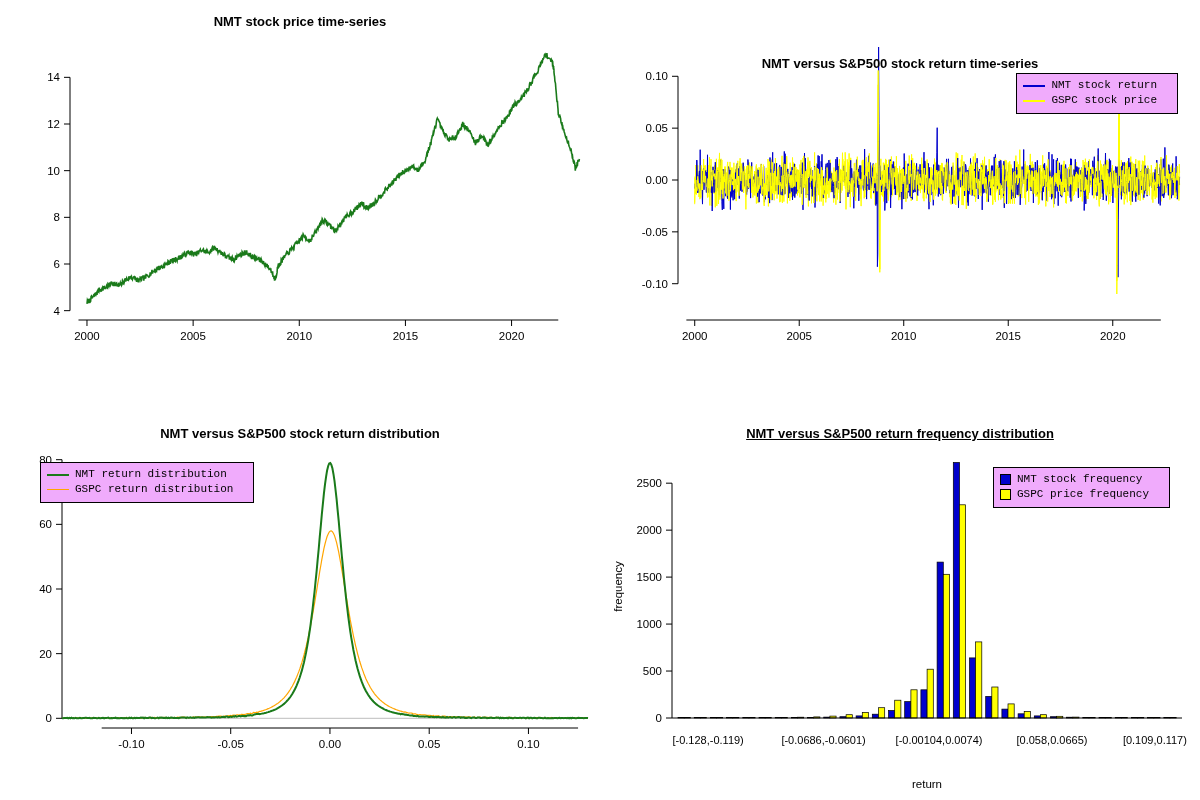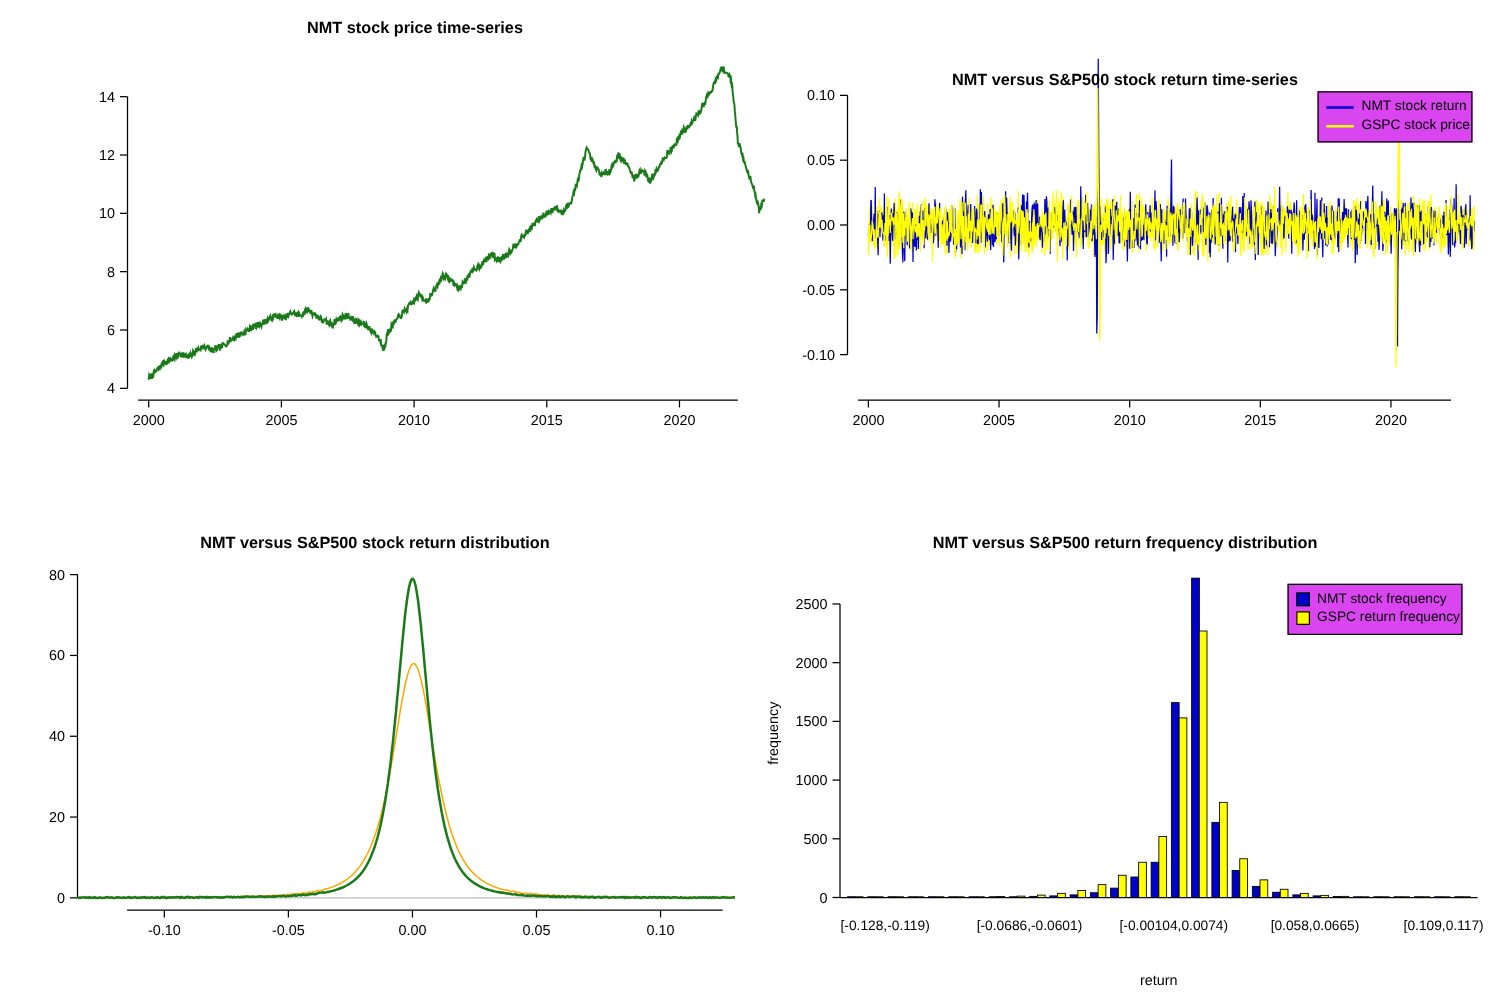--- a/index.html
+++ b/index.html
@@ -26,24 +26,24 @@
     position: absolute;
     width: 100%;
     text-align: center;
     font-size: 13px;
     font-weight: bold;
     font-family: "Liberation Sans", sans-serif;
   }
   .legend {
     position: absolute;
     border: 1px solid #000000;
-    background: #d946ef;
-    padding: 4px 1px 5px 6px;
+    background: #f0abfc;
+    padding: 4px 20px 5px 6px;
     font-size: 11px;
-    font-family: Liberation Sans, sans-serif;
+    font-family: Liberation Mono, monospace;
     line-height: 15px;
   }
   .legend-row {
     display: flex;
     align-items: center;
     white-space: nowrap;
     height: 15px;
   }
   .legend-key-line {
     display: inline-block;
@@ -61,21 +61,21 @@
     border: 1px solid #000000;
     box-sizing: border-box;
   }
   svg { display: block; }
 </style>
 </head>
 <body>
 
 <div id="page">
 
-  <div class="panel" style="left:0px; top:0px; width:600px; height:400px;margin-left:32px;">
+  <div class="panel" style="left:0px; top:0px; width:600px; height:400px;">
     <div class="panel-title" style="top:14px;">NMT stock price time-series</div>
     <svg id="svg-tl" width="600" height="400">
         <path d="M78.49180327868568,320 H558.2786885245929" stroke="#000" fill="none" stroke-width="1"></path>
         <path d="M70,310.6666666666667 V77.33333333333331" stroke="#000" fill="none" stroke-width="1"></path>
         <path d="M86.98360655737618,320 V326" stroke="#000" fill="none" stroke-width="1"></path>
         <text x="86.98360655737618" y="340" font-family="&quot;Liberation Sans&quot;, sans-serif" font-size="11.5" fill="#000" text-anchor="middle">2000</text>
         <path d="M193.1311475409833,320 V326" stroke="#000" fill="none" stroke-width="1"></path>
         <text x="193.1311475409833" y="340" font-family="&quot;Liberation Sans&quot;, sans-serif" font-size="11.5" fill="#000" text-anchor="middle">2005</text>
         <path d="M299.2786885245905,320 V326" stroke="#000" fill="none" stroke-width="1"></path>
         <text x="299.2786885245905" y="340" font-family="&quot;Liberation Sans&quot;, sans-serif" font-size="11.5" fill="#000" text-anchor="middle">2010</text>
@@ -162,24 +162,34 @@
         <path d="M56,189 H62" stroke="#000" fill="none" stroke-width="1"></path>
         <text x="52" y="193" font-family="&quot;Liberation Sans&quot;, sans-serif" font-size="11.5" fill="#000" text-anchor="end">40</text>
         <path d="M56,124.34883720930233 H62" stroke="#000" fill="none" stroke-width="1"></path>
         <text x="52" y="128.34883720930233" font-family="&quot;Liberation Sans&quot;, sans-serif" font-size="11.5" fill="#000" text-anchor="end">60</text>
         <path d="M56,59.69767441860466 H62" stroke="#000" fill="none" stroke-width="1"></path>
         <text x="52" y="63.69767441860466" font-family="&quot;Liberation Sans&quot;, sans-serif" font-size="11.5" fill="#000" text-anchor="end">80</text>
         <path d="M71.9245283018868,318.30232558139534 H584.0301886792453" stroke="#bdbdbd" fill="none" stroke-width="1"></path>
         <path d="M62.0,318.2L63.1,318.2L64.1,318.2L65.2,318.3L66.2,317.9L67.3,317.7L68.3,318.3L69.4,317.8L70.4,318.3L71.5,318.3L72.5,317.8L73.6,318.2L74.6,318.1L75.7,318.1L76.7,318.0L77.8,317.9L78.8,318.1L79.9,318.0L80.9,317.9L82.0,318.1L83.0,318.3L84.1,317.8L85.1,317.8L86.2,318.3L87.2,318.2L88.3,318.3L89.4,317.9L90.4,318.3L91.5,318.1L92.5,317.6L93.6,317.7L94.6,317.8L95.7,317.6L96.7,318.3L97.8,318.1L98.8,317.7L99.9,318.3L100.9,318.2L102.0,317.7L103.0,318.2L104.1,318.1L105.1,317.7L106.2,317.7L107.2,317.6L108.3,317.8L109.3,318.2L110.4,318.0L111.4,317.9L112.5,317.9L113.5,318.0L114.6,318.1L115.7,317.8L116.7,318.0L117.8,318.3L118.8,317.7L119.9,318.2L120.9,318.3L122.0,317.7L123.0,318.0L124.1,317.8L125.1,318.1L126.2,317.5L127.2,318.2L128.3,318.1L129.3,318.2L130.4,317.9L131.4,318.0L132.5,318.0L133.5,317.7L134.6,317.8L135.6,318.1L136.7,317.8L137.7,318.1L138.8,317.7L139.8,317.9L140.9,318.1L142.0,318.2L143.0,317.6L144.1,317.4L145.1,318.2L146.2,318.0L147.2,317.9L148.3,317.5L149.3,317.9L150.4,317.9L151.4,317.4L152.5,317.7L153.5,317.6L154.6,317.4L155.6,318.1L156.7,317.6L157.7,317.8L158.8,318.0L159.8,317.8L160.9,317.4L161.9,317.7L163.0,317.3L164.0,317.6L165.1,317.3L166.1,317.8L167.2,317.5L168.3,317.6L169.3,317.9L170.4,317.4L171.4,317.7L172.5,317.8L173.5,317.5L174.6,317.4L175.6,317.5L176.7,317.4L177.7,317.2L178.8,317.4L179.8,317.4L180.9,317.8L181.9,317.2L183.0,317.2L184.0,317.2L185.1,317.6L186.1,317.4L187.2,317.5L188.2,317.7L189.3,317.7L190.3,317.6L191.4,317.6L192.4,317.2L193.5,316.9L194.6,317.3L195.6,317.3L196.7,316.8L197.7,317.2L198.8,316.8L199.8,316.9L200.9,317.1L201.9,317.3L203.0,316.9L204.0,317.0L205.1,317.0L206.1,317.2L207.2,317.0L208.2,316.8L209.3,316.8L210.3,316.8L211.4,316.6L212.4,316.6L213.5,316.8L214.5,316.6L215.6,316.6L216.6,316.4L217.7,316.3L218.7,316.2L219.8,316.1L220.9,316.1L221.9,316.4L223.0,316.5L224.0,316.0L225.1,316.0L226.1,316.0L227.2,316.1L228.2,315.7L229.3,316.1L230.3,315.4L231.4,315.9L232.4,315.4L233.5,315.1L234.5,315.1L235.6,315.6L236.6,314.8L237.7,314.8L238.7,315.2L239.8,314.9L240.8,314.9L241.9,314.2L242.9,314.8L244.0,314.4L245.0,314.5L246.1,314.0L247.2,313.6L248.2,313.7L249.3,313.9L250.3,313.2L251.4,313.6L252.4,313.4L253.5,312.4L254.5,312.6L255.6,312.7L256.6,312.2L257.7,312.3L258.7,311.9L259.8,311.3L260.8,311.3L261.9,310.9L262.9,310.6L264.0,310.2L265.0,309.9L266.1,309.5L267.1,309.1L268.2,308.6L269.2,308.2L270.3,307.7L271.3,307.2L272.4,306.6L273.5,306.1L274.5,305.4L275.6,304.8L276.6,304.1L277.7,303.4L278.7,302.6L279.8,301.7L280.8,300.8L281.9,299.9L282.9,298.9L284.0,297.8L285.0,296.6L286.1,295.4L287.1,294.1L288.2,292.7L289.2,291.1L290.3,289.5L291.3,287.8L292.4,286.0L293.4,284.0L294.5,281.9L295.5,279.6L296.6,277.2L297.6,274.6L298.7,271.9L299.8,268.9L300.8,265.8L301.9,262.4L302.9,258.8L304.0,255.0L305.0,251.0L306.1,246.7L307.1,242.2L308.2,237.4L309.2,232.3L310.3,227.0L311.3,221.5L312.4,215.7L313.4,209.8L314.5,203.6L315.5,197.3L316.6,190.9L317.6,184.5L318.7,178.1L319.7,171.7L320.8,165.5L321.8,159.6L322.9,153.9L323.9,148.7L325.0,144.0L326.1,139.9L327.1,136.5L328.2,133.9L329.2,132.0L330.3,131.0L331.3,130.9L332.4,131.6L333.4,133.2L334.5,135.6L335.5,138.8L336.6,142.7L337.6,147.2L338.7,152.2L339.7,157.7L340.8,163.6L341.8,169.7L342.9,176.0L343.9,182.4L345.0,188.9L346.0,195.3L347.1,201.6L348.1,207.8L349.2,213.8L350.2,219.7L351.3,225.3L352.4,230.6L353.4,235.8L354.5,240.6L355.5,245.3L356.6,249.6L357.6,253.8L358.7,257.6L359.7,261.3L360.8,264.7L361.8,267.9L362.9,270.9L363.9,273.8L365.0,276.4L366.0,278.9L367.1,281.2L368.1,283.3L369.2,285.3L370.2,287.2L371.3,289.0L372.3,290.6L373.4,292.2L374.4,293.6L375.5,295.0L376.5,296.2L377.6,297.4L378.7,298.5L379.7,299.6L380.8,300.5L381.8,301.4L382.9,302.3L383.9,303.1L385.0,303.9L386.0,304.6L387.1,305.2L388.1,305.9L389.2,306.5L390.2,307.0L391.3,307.5L392.3,308.0L393.4,308.5L394.4,308.9L395.5,309.4L396.5,309.8L397.6,310.1L398.6,310.5L399.7,310.8L400.7,311.2L401.8,311.4L402.8,311.7L403.9,312.1L405.0,311.9L406.0,312.2L407.1,312.6L408.1,313.0L409.2,313.1L410.2,313.0L411.3,313.0L412.3,313.4L413.4,314.0L414.4,313.8L415.5,313.8L416.5,314.4L417.6,314.7L418.6,314.8L419.7,314.5L420.7,314.7L421.8,314.8L422.8,314.9L423.9,314.8L424.9,314.8L426.0,315.1L427.0,315.4L428.1,315.3L429.1,315.3L430.2,315.4L431.3,316.0L432.3,315.8L433.4,315.5L434.4,316.3L435.5,316.2L436.5,315.9L437.6,315.8L438.6,315.9L439.7,316.3L440.7,316.7L441.8,316.2L442.8,316.0L443.9,316.1L444.9,316.1L446.0,316.6L447.0,316.8L448.1,316.8L449.1,316.7L450.2,316.6L451.2,316.8L452.3,316.8L453.3,316.9L454.4,316.7L455.4,316.8L456.5,317.1L457.6,316.9L458.6,316.9L459.7,317.2L460.7,316.6L461.8,317.4L462.8,317.0L463.9,316.9L464.9,317.4L466.0,316.9L467.0,317.5L468.1,316.9L469.1,317.1L470.2,316.9L471.2,317.6L472.3,317.5L473.3,317.4L474.4,316.9L475.4,317.6L476.5,317.5L477.5,317.4L478.6,317.3L479.6,317.4L480.7,317.1L481.7,317.8L482.8,317.5L483.9,317.1L484.9,317.1L486.0,317.7L487.0,317.2L488.1,317.5L489.1,317.3L490.2,317.3L491.2,317.6L492.3,317.3L493.3,317.5L494.4,318.0L495.4,317.6L496.5,317.4L497.5,317.4L498.6,317.7L499.6,317.9L500.7,317.4L501.7,318.0L502.8,317.3L503.8,317.5L504.9,317.8L505.9,317.6L507.0,318.1L508.0,317.4L509.1,317.3L510.2,317.4L511.2,317.8L512.3,317.6L513.3,317.7L514.4,317.5L515.4,317.9L516.5,317.7L517.5,318.1L518.6,318.2L519.6,318.1L520.7,317.9L521.7,317.7L522.8,317.5L523.8,317.5L524.9,317.5L525.9,317.9L527.0,318.0L528.0,318.0L529.1,317.6L530.1,318.0L531.2,318.1L532.2,318.2L533.3,318.1L534.3,318.0L535.4,318.0L536.5,317.7L537.5,317.7L538.6,317.6L539.6,317.8L540.7,317.5L541.7,318.2L542.8,318.1L543.8,318.2L544.9,317.8L545.9,318.3L547.0,318.3L548.0,318.0L549.1,317.8L550.1,318.3L551.2,317.5L552.2,318.0L553.3,318.0L554.3,317.7L555.4,317.8L556.4,317.7L557.5,318.3L558.5,317.8L559.6,317.7L560.6,318.1L561.7,318.0L562.8,318.0L563.8,318.2L564.9,318.1L565.9,318.0L567.0,318.1L568.0,317.8L569.1,318.2L570.1,318.0L571.2,317.8L572.2,318.0L573.3,317.8L574.3,317.7L575.4,318.2L576.4,318.3L577.5,317.8L578.5,318.2L579.6,317.7L580.6,318.0L581.7,317.6L582.7,317.7L583.8,317.8L584.8,318.2L585.9,317.8L586.9,317.7L588.0,318.3" fill="none" stroke="#ffa500" stroke-width="1.2"></path>
         <path d="M62.0,318.3L63.1,318.2L64.1,318.0L65.2,318.1L66.2,317.9L67.3,317.8L68.3,318.3L69.4,317.9L70.4,318.3L71.5,317.7L72.5,318.3L73.6,318.1L74.6,318.3L75.7,317.8L76.7,318.3L77.8,318.3L78.8,318.3L79.9,317.9L80.9,318.3L82.0,318.3L83.0,318.1L84.1,318.1L85.1,317.8L86.2,317.7L87.2,317.9L88.3,318.1L89.4,317.8L90.4,318.3L91.5,318.3L92.5,318.2L93.6,317.8L94.6,318.0L95.7,318.0L96.7,318.2L97.8,318.3L98.8,317.8L99.9,318.2L100.9,318.3L102.0,317.9L103.0,317.7L104.1,318.3L105.1,318.0L106.2,318.1L107.2,317.9L108.3,317.6L109.3,318.3L110.4,318.2L111.4,318.0L112.5,318.3L113.5,317.9L114.6,318.0L115.7,317.7L116.7,318.3L117.8,318.1L118.8,318.2L119.9,318.3L120.9,317.9L122.0,318.0L123.0,318.3L124.1,318.1L125.1,318.3L126.2,317.8L127.2,318.3L128.3,318.3L129.3,317.6L130.4,318.1L131.4,317.6L132.5,318.3L133.5,318.3L134.6,317.9L135.6,318.1L136.7,317.8L137.7,318.0L138.8,317.9L139.8,317.9L140.9,317.6L142.0,317.8L143.0,317.6L144.1,318.3L145.1,317.6L146.2,318.0L147.2,318.1L148.3,318.1L149.3,317.6L150.4,317.5L151.4,318.1L152.5,317.8L153.5,317.9L154.6,318.2L155.6,318.2L156.7,317.9L157.7,317.6L158.8,318.3L159.8,317.5L160.9,317.8L161.9,317.6L163.0,317.9L164.0,317.7L165.1,318.2L166.1,317.5L167.2,318.1L168.3,317.7L169.3,318.2L170.4,317.8L171.4,317.6L172.5,317.7L173.5,317.9L174.6,317.7L175.6,318.1L176.7,318.0L177.7,317.9L178.8,318.1L179.8,317.7L180.9,317.5L181.9,317.4L183.0,317.6L184.0,317.6L185.1,317.5L186.1,318.1L187.2,317.4L188.2,317.7L189.3,317.7L190.3,317.4L191.4,317.7L192.4,317.7L193.5,317.5L194.6,317.9L195.6,317.3L196.7,317.4L197.7,317.2L198.8,317.3L199.8,317.5L200.9,317.4L201.9,317.2L203.0,317.5L204.0,317.6L205.1,317.5L206.1,317.4L207.2,317.1L208.2,317.2L209.3,317.2L210.3,317.3L211.4,317.7L212.4,317.4L213.5,317.3L214.5,317.4L215.6,317.2L216.6,317.3L217.7,317.5L218.7,317.0L219.8,317.5L220.9,317.2L221.9,316.9L223.0,316.8L224.0,316.9L225.1,317.1L226.1,316.5L227.2,316.5L228.2,317.2L229.3,317.1L230.3,316.6L231.4,317.0L232.4,316.7L233.5,316.4L234.5,316.6L235.6,316.0L236.6,316.7L237.7,316.4L238.7,316.0L239.8,316.0L240.8,316.4L241.9,315.9L242.9,315.7L244.0,316.1L245.0,315.9L246.1,316.1L247.2,315.4L248.2,315.3L249.3,315.4L250.3,315.0L251.4,315.4L252.4,315.4L253.5,314.9L254.5,314.4L255.6,314.2L256.6,314.1L257.7,314.0L258.7,313.8L259.8,314.1L260.8,313.9L261.9,313.6L262.9,313.4L264.0,313.2L265.0,312.9L266.1,312.7L267.1,312.4L268.2,312.1L269.2,311.7L270.3,311.4L271.3,311.0L272.4,310.6L273.5,310.2L274.5,309.8L275.6,309.3L276.6,308.8L277.7,308.2L278.7,307.6L279.8,307.0L280.8,306.3L281.9,305.5L282.9,304.7L284.0,303.9L285.0,302.9L286.1,301.9L287.1,300.8L288.2,299.7L289.2,298.4L290.3,297.0L291.3,295.5L292.4,293.8L293.4,292.0L294.5,290.1L295.5,288.0L296.6,285.6L297.6,283.1L298.7,280.3L299.8,277.3L300.8,274.0L301.9,270.4L302.9,266.5L304.0,262.2L305.0,257.5L306.1,252.3L307.1,246.7L308.2,240.6L309.2,234.0L310.3,226.8L311.3,219.0L312.4,210.7L313.4,201.7L314.5,192.2L315.5,182.1L316.6,171.4L317.6,160.4L318.7,149.0L319.7,137.4L320.8,125.9L321.8,114.6L322.9,103.7L323.9,93.6L325.0,84.4L326.1,76.6L327.1,70.4L328.2,66.0L329.2,63.5L330.3,63.0L331.3,64.6L332.4,68.2L333.4,73.7L334.5,80.9L335.5,89.5L336.6,99.2L337.6,109.8L338.7,120.9L339.7,132.4L340.8,144.0L341.8,155.5L342.9,166.7L343.9,177.5L345.0,187.9L346.0,197.7L347.1,206.9L348.1,215.5L349.2,223.5L350.2,230.9L351.3,237.8L352.4,244.1L353.4,250.0L354.5,255.3L355.5,260.2L356.6,264.7L357.6,268.8L358.7,272.5L359.7,275.9L360.8,279.1L361.8,281.9L362.9,284.6L363.9,287.0L365.0,289.2L366.0,291.2L367.1,293.1L368.1,294.8L369.2,296.3L370.2,297.8L371.3,299.1L372.3,300.3L373.4,301.5L374.4,302.5L375.5,303.5L376.5,304.4L377.6,305.2L378.7,306.0L379.7,306.7L380.8,307.3L381.8,308.0L382.9,308.5L383.9,309.1L385.0,309.6L386.0,310.0L387.1,310.5L388.1,310.9L389.2,311.2L390.2,311.6L391.3,311.9L392.3,312.2L393.4,312.5L394.4,312.8L395.5,313.1L396.5,313.3L397.6,313.5L398.6,313.8L399.7,313.7L400.7,314.3L401.8,313.9L402.8,314.3L403.9,314.3L405.0,314.8L406.0,314.6L407.1,314.9L408.1,314.9L409.2,315.4L410.2,315.6L411.3,315.5L412.3,315.3L413.4,316.0L414.4,315.9L415.5,316.1L416.5,316.2L417.6,315.8L418.6,316.4L419.7,316.5L420.7,316.6L421.8,316.5L422.8,316.6L423.9,316.5L424.9,316.8L426.0,316.4L427.0,316.4L428.1,316.7L429.1,317.0L430.2,317.0L431.3,316.6L432.3,317.0L433.4,317.0L434.4,317.2L435.5,316.8L436.5,317.1L437.6,316.9L438.6,316.8L439.7,317.3L440.7,317.2L441.8,317.5L442.8,316.9L443.9,317.5L444.9,317.4L446.0,317.6L447.0,316.9L448.1,317.7L449.1,317.4L450.2,317.0L451.2,317.6L452.3,317.8L453.3,317.1L454.4,317.0L455.4,317.6L456.5,317.5L457.6,317.2L458.6,317.1L459.7,317.2L460.7,317.9L461.8,317.2L462.8,317.4L463.9,317.3L464.9,317.9L466.0,317.7L467.0,317.9L468.1,317.5L469.1,317.6L470.2,317.9L471.2,318.1L472.3,317.5L473.3,317.6L474.4,317.5L475.4,318.1L476.5,318.1L477.5,317.6L478.6,317.5L479.6,317.5L480.7,318.1L481.7,318.1L482.8,317.5L483.9,317.7L484.9,317.5L486.0,317.7L487.0,318.2L488.1,318.1L489.1,318.0L490.2,317.7L491.2,317.6L492.3,318.1L493.3,318.0L494.4,317.9L495.4,317.8L496.5,317.6L497.5,317.7L498.6,317.6L499.6,318.3L500.7,317.6L501.7,318.2L502.8,317.8L503.8,318.2L504.9,318.0L505.9,317.9L507.0,317.8L508.0,318.3L509.1,317.5L510.2,317.9L511.2,317.8L512.3,318.3L513.3,318.3L514.4,317.7L515.4,317.8L516.5,317.9L517.5,318.1L518.6,318.1L519.6,317.7L520.7,317.8L521.7,318.2L522.8,317.7L523.8,317.8L524.9,318.0L525.9,318.3L527.0,317.7L528.0,317.6L529.1,318.3L530.1,317.8L531.2,317.7L532.2,318.3L533.3,317.9L534.3,317.8L535.4,318.0L536.5,318.3L537.5,318.2L538.6,317.7L539.6,317.7L540.7,317.9L541.7,317.9L542.8,318.2L543.8,318.3L544.9,317.7L545.9,318.2L547.0,318.3L548.0,318.1L549.1,318.3L550.1,318.3L551.2,318.3L552.2,318.0L553.3,318.3L554.3,318.1L555.4,318.0L556.4,318.0L557.5,318.3L558.5,318.1L559.6,317.9L560.6,318.2L561.7,318.0L562.8,317.9L563.8,318.2L564.9,317.9L565.9,318.0L567.0,318.3L568.0,317.8L569.1,318.3L570.1,317.8L571.2,318.3L572.2,317.8L573.3,318.0L574.3,318.1L575.4,318.2L576.4,318.2L577.5,317.9L578.5,317.7L579.6,318.0L580.6,318.0L581.7,318.1L582.7,318.1L583.8,318.3L584.8,318.1L585.9,318.0L586.9,317.9L588.0,318.0" fill="none" stroke="#1a7a1a" stroke-width="2"></path>
       </svg>
+    <div class="legend" id="legend-bl" style="left:40px; top:62px;">
+      <div class="legend-row">
+        <span class="legend-key-line" style="border-top-color:#1a7a1a;"></span>
+        <span>NMT return distribution</span>
+      </div>
+      <div class="legend-row">
+        <span class="legend-key-line" style="border-top-color:#ffa500; border-top-width:1px;"></span>
+        <span>GSPC return distribution</span>
+      </div>
+    </div>
   </div>
 
   <div class="panel" style="left:600px; top:400px; width:600px; height:400px;">
-    <div class="panel-title" style="top:26px;">NMT versus S&amp;P500 return frequency distribution</div>
+    <div class="panel-title" style="top:26px;text-decoration:underline;">NMT versus S&amp;P500 return frequency distribution</div>
     <svg id="svg-br" width="600" height="400">
         <path d="M72,318 V83.17857142857142" stroke="#000" fill="none" stroke-width="1"></path>
         <path d="M66,318 H72" stroke="#000" fill="none" stroke-width="1"></path>
         <text x="62" y="322" font-family="&quot;Liberation Sans&quot;, sans-serif" font-size="11.5" fill="#000" text-anchor="end">0</text>
         <path d="M66,271.0357142857143 H72" stroke="#000" fill="none" stroke-width="1"></path>
         <text x="62" y="275.0357142857143" font-family="&quot;Liberation Sans&quot;, sans-serif" font-size="11.5" fill="#000" text-anchor="end">500</text>
         <path d="M66,224.07142857142856 H72" stroke="#000" fill="none" stroke-width="1"></path>
         <text x="62" y="228.07142857142856" font-family="&quot;Liberation Sans&quot;, sans-serif" font-size="11.5" fill="#000" text-anchor="end">1000</text>
         <path d="M66,177.10714285714286 H72" stroke="#000" fill="none" stroke-width="1"></path>
         <text x="62" y="181.10714285714286" font-family="&quot;Liberation Sans&quot;, sans-serif" font-size="11.5" fill="#000" text-anchor="end">1500</text>
@@ -258,18 +268,18 @@
         <text x="451.99" y="344" font-family="&quot;Liberation Sans&quot;, sans-serif" font-size="11" fill="#000" text-anchor="middle">[0.058,0.0665)</text>
         <text x="554.9" y="344" font-family="&quot;Liberation Sans&quot;, sans-serif" font-size="11" fill="#000" text-anchor="middle">[0.109,0.117)</text>
       </svg>
     <div class="legend" id="legend-br" style="right:30px; top:67px;">
       <div class="legend-row">
         <span class="legend-key-box" style="background:#0000cc;"></span>
         <span>NMT stock frequency</span>
       </div>
       <div class="legend-row">
         <span class="legend-key-box" style="background:#ffff00;"></span>
-        <span>GSPC return frequency</span>
+        <span>GSPC price frequency</span>
       </div>
     </div>
   </div>
 
 </div>
 
 </body></html>

